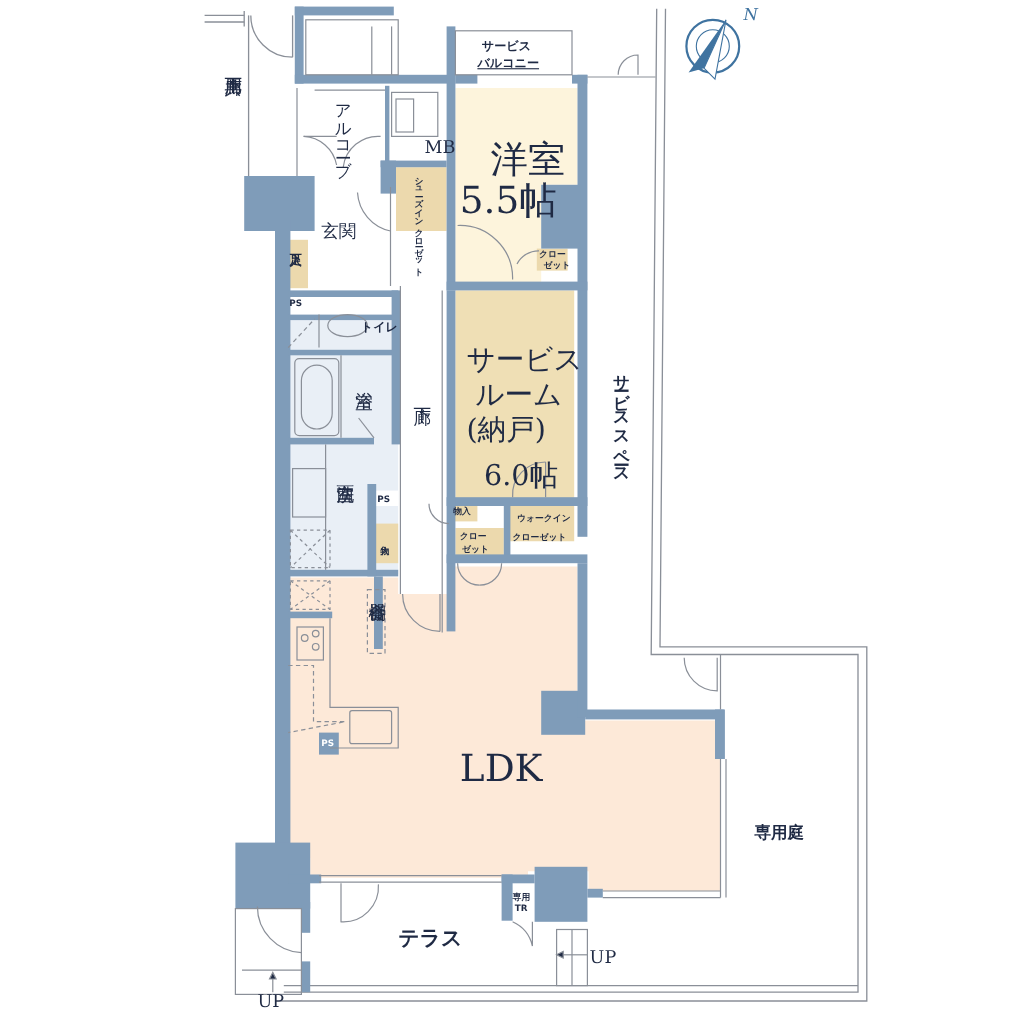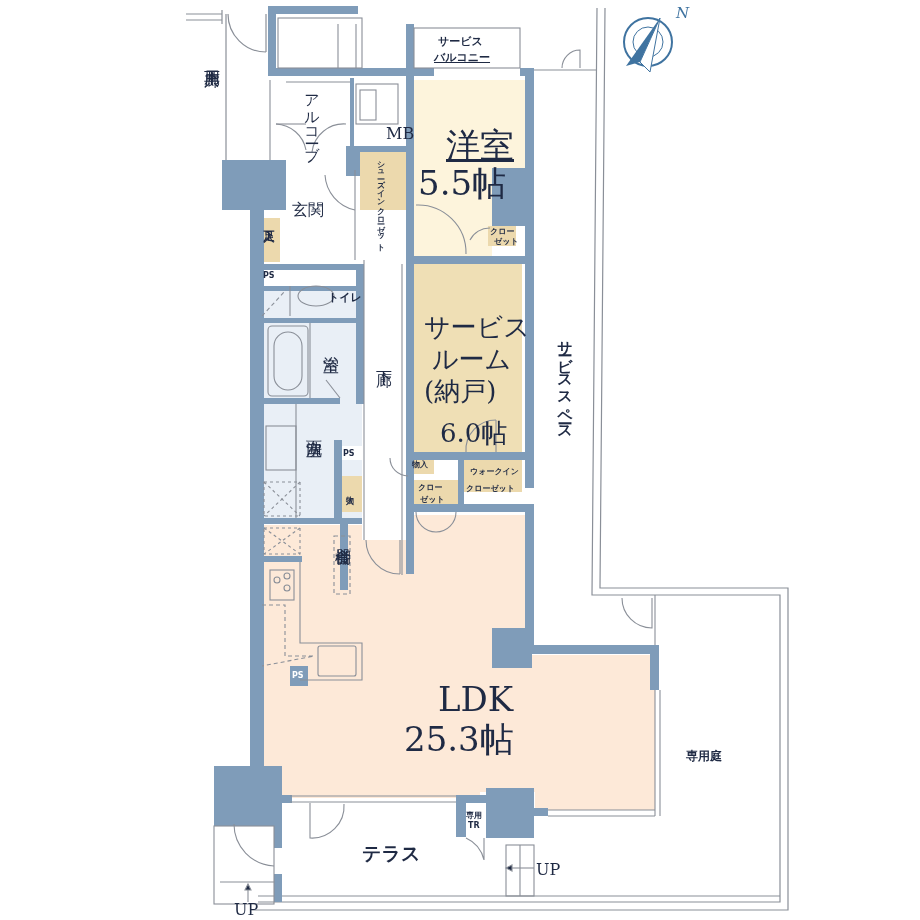--- a/index.html
+++ b/index.html
@@ -224,21 +224,21 @@
 
   <span class="lbl vert sm" style="left:204px;top:58px;">共用廊下</span>
   <span class="lbl vert sm" style="left:304px;top:84px;font-size:15px;">アルコーブ</span>
   <span class="lbl sm" style="left:362px;top:126px;margin-left:24px;">MB</span>
   <span class="lbl xs ctr" style="left:438px;top:36px;">サービス</span>
   <span class="lbl xs ctr" style="left:434px;top:52px;text-decoration:underline;">バルコニー</span>
   <span class="lbl vert xxs" style="left:376px;top:156px;height:56px;">シューズインクローゼット</span>
   <span class="lbl sm" style="left:292px;top:202px;">玄関</span>
   <span class="lbl vert xs" style="left:263px;top:222px;">下足入</span>
 
-  <span class="lbl big" style="left:446px;top:128px;text-decoration:underline;">洋室</span>
+  <span class="lbl big" style="left:446px;top:128px;">洋室</span>
   <span class="lbl big" style="left:418px;top:166px;">5.5帖</span>
   <span class="lbl xxs" style="left:490px;top:228px;">クロー</span>
   <span class="lbl xxs" style="left:494px;top:238px;">ゼット</span>
 
   <span class="lbl xxs" style="left:263px;top:272px;">PS</span>
   <span class="lbl xs" style="left:328px;top:292px;">トイレ</span>
   <span class="lbl vert sm" style="left:323px;top:344px;">浴室</span>
   <span class="lbl vert sm" style="left:376px;top:358px;">廊下</span>
   <span class="lbl vert sm" style="left:306px;top:428px;">洗面室</span>
   <span class="lbl xxs" style="left:343px;top:450px;">PS</span>
@@ -251,23 +251,22 @@
 
   <span class="lbl xxs" style="left:412px;top:461px;">物入</span>
   <span class="lbl xxs" style="left:470px;top:468px;">ウォークイン</span>
   <span class="lbl xxs" style="left:466px;top:485px;">クローゼット</span>
   <span class="lbl xxs" style="left:418px;top:484px;">クロー</span>
   <span class="lbl xxs" style="left:420px;top:496px;">ゼット</span>
 
   <span class="lbl vert sm" style="left:335px;top:536px;">食器棚</span>
   <span class="lbl xxs" style="left:292px;top:672px;color:#fff;">PS</span>
 
-  <span class="lbl big" style="left:418px;top:682px;margin-left:20px;">LDK</span>
-  <span class="lbl big" style="left:404px;top:722px;">25.3帖</span>
+  <span class="lbl big" style="left:418px;top:682px;">LDK</span>
 
   <span class="lbl vert svc-lbl" style="left:557px;top:330px;">サービススペース</span>
-  <span class="lbl" style="left:686px;top:750px;font-size:12px;font-weight:bold;font-family:'DejaVu Sans',sans-serif;">専用庭</span>
+  <span class="lbl" style="left:686px;top:750px;font-size:15px;font-weight:bold;font-family:'DejaVu Sans',sans-serif;">専用庭</span>
   <span class="lbl" style="left:362px;top:844px;font-size:19px;font-weight:bold;font-family:'DejaVu Sans',sans-serif;">テラス</span>
   <span class="lbl xxs" style="left:466px;top:812px;">専用</span>
   <span class="lbl xxs" style="left:468px;top:822px;">TR</span>
   <span class="lbl" style="left:234px;top:902px;font-size:16px;">UP</span>
   <span class="lbl" style="left:536px;top:862px;font-size:16px;">UP</span>
 </div>
 
 </body></html>

